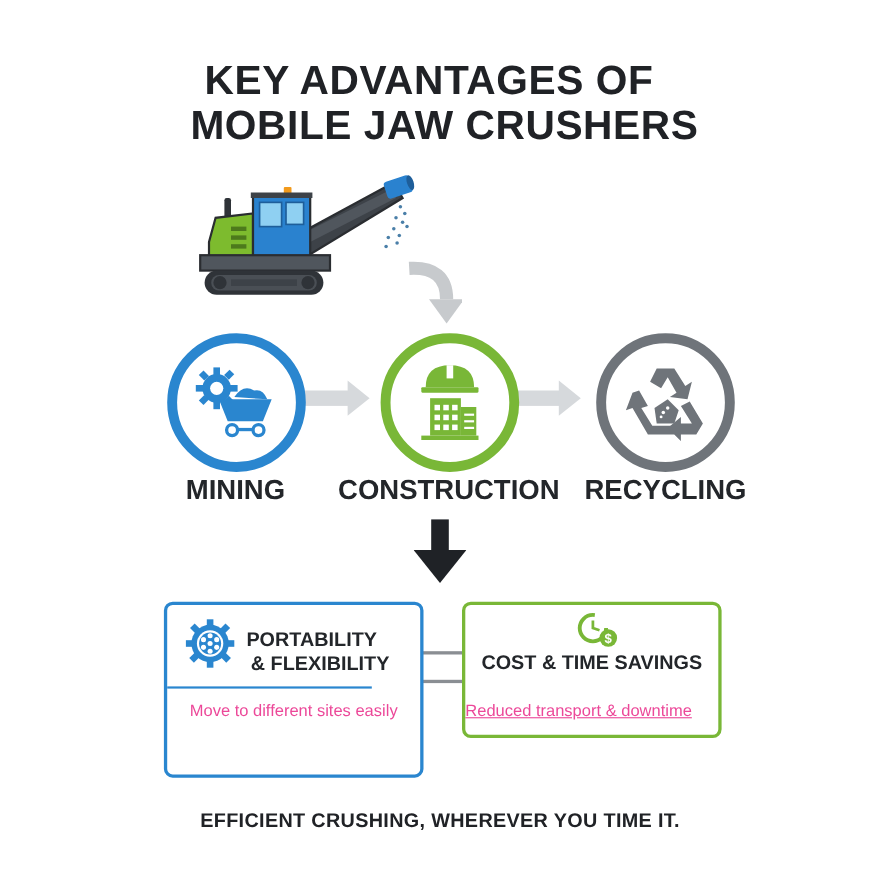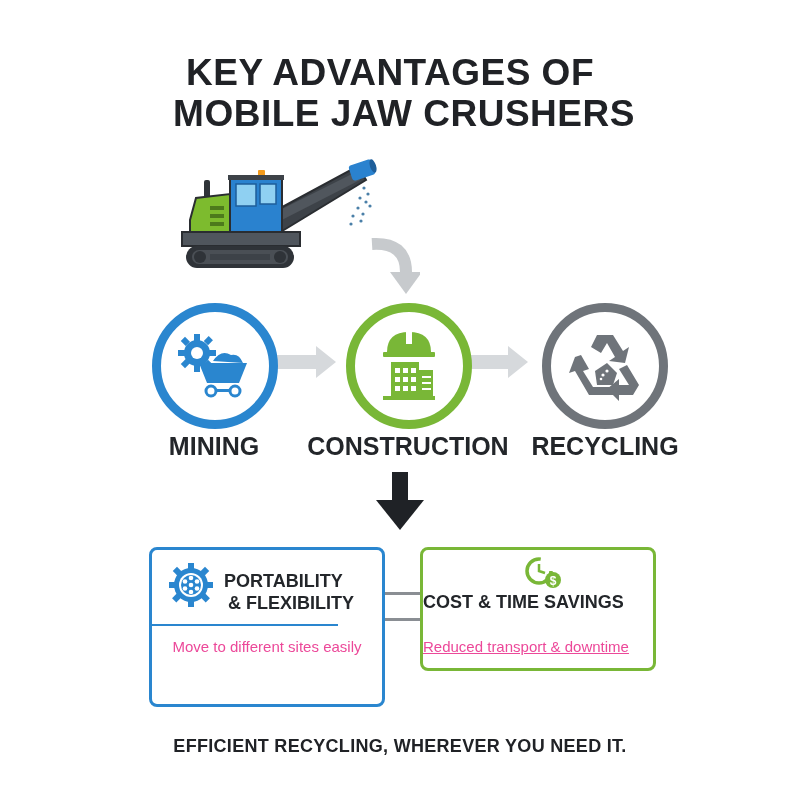--- a/index.html
+++ b/index.html
@@ -192,17 +192,17 @@
 
 <div class="abs card" style="left:420px;top:547px;width:236px;height:124px;border-color:#79b737;">
   <div class="abs" style="left:100px;top:6px;">
     <svg width="42" height="34" viewBox="0 0 42 34">
       <circle cx="16" cy="15" r="12" fill="none" stroke="#79b737" stroke-width="3.5" stroke-dasharray="58 18"></circle>
       <path d="M16,8 L16,15 L22,17" fill="none" stroke="#79b737" stroke-width="2.5"></path>
       <circle cx="30" cy="24" r="8" fill="#79b737"></circle>
       <text x="30" y="28.5" font-family="Liberation Sans, sans-serif" font-size="12" font-weight="bold" fill="#fff" text-anchor="middle">$</text>
     </svg>
   </div>
-  <div class="abs card-title" style="left:0;top:41px;width:230px;text-align:left;">COST &amp; TIME SAVINGS</div>
+  <div class="abs card-title" style="left:0;top:41px;width:230px;text-align:center;">COST &amp; TIME SAVINGS</div>
   <div class="abs card-sub" style="left:0;top:88px;width:230px;text-decoration:underline;">Reduced transport &amp; downtime</div>
 </div>
 
-<div class="abs footer">EFFICIENT RECYCLING, WHEREVER YOU NEED IT.</div>
+<div class="abs footer">EFFICIENT CRUSHING, WHEREVER YOU TIME IT.</div>
 
 </body></html>

